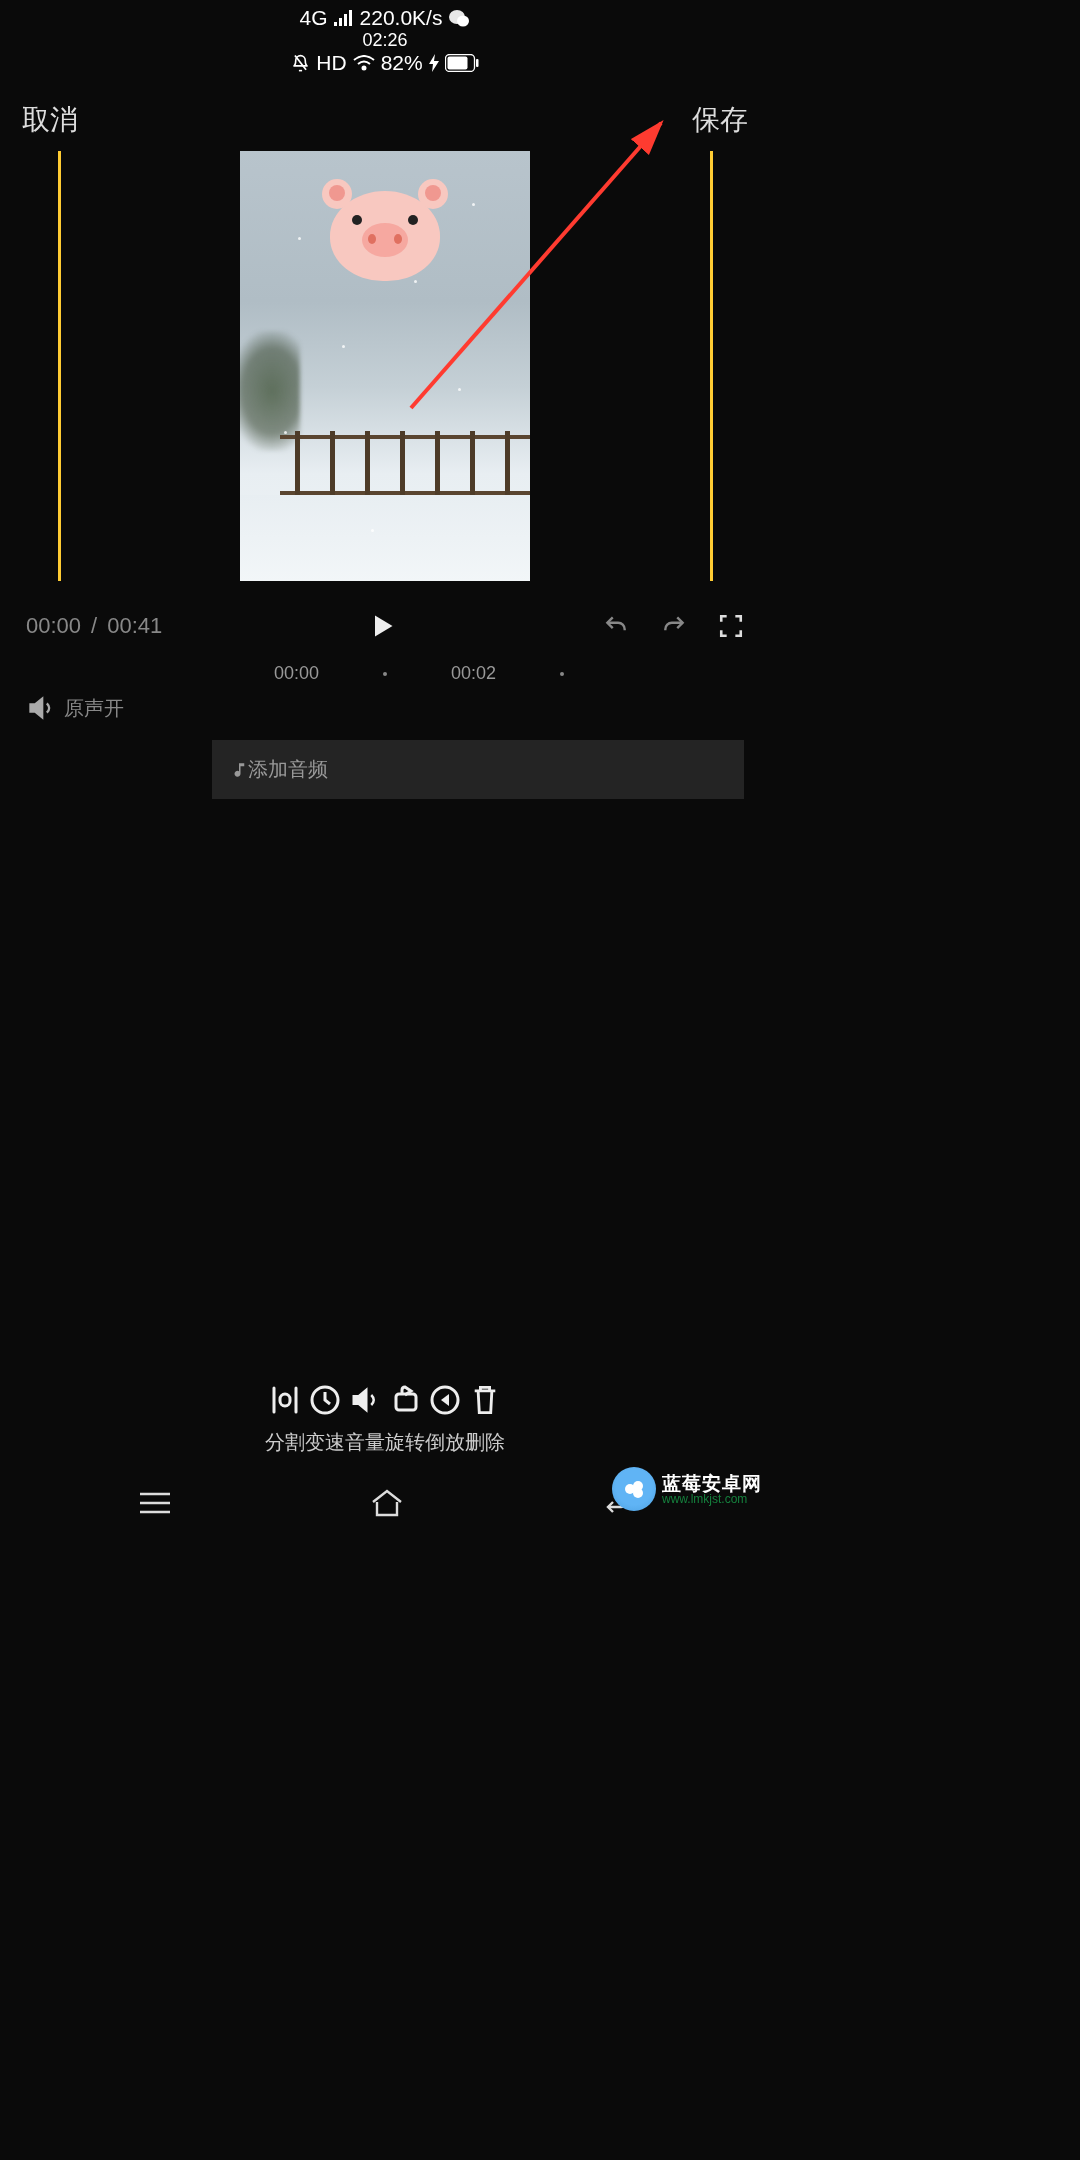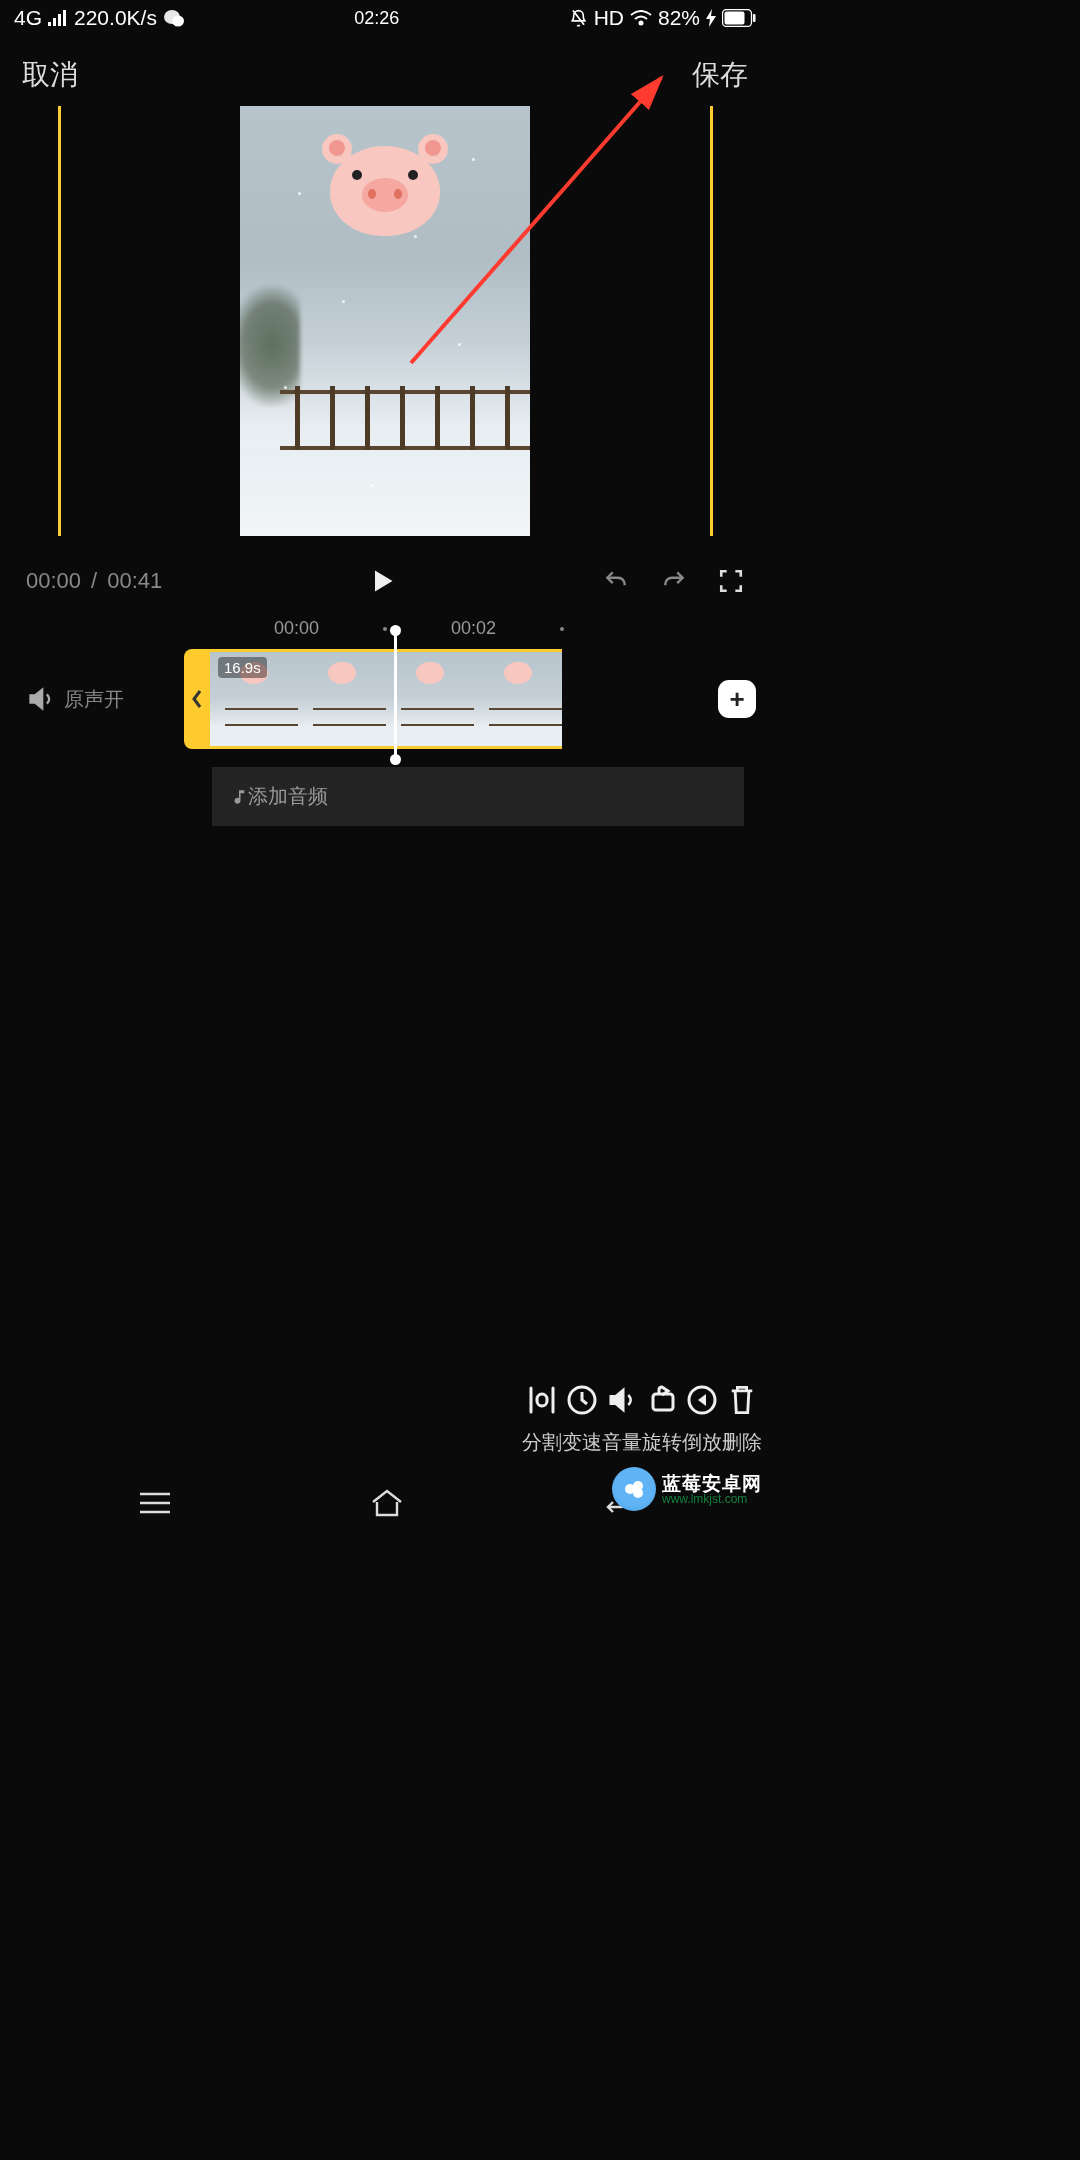--- a/index.html
+++ b/index.html
@@ -13,20 +13,21 @@
       position: relative;
     }
     .status-bar {
       display: flex;
       justify-content: space-between;
       align-items: center;
       padding: 6px 14px;
       font-size: 21px;
       color: #fff;
       font-weight: 500;
+      flex-direction: column;
     }
     .status-left, .status-right { display: flex; align-items: center; gap: 6px; }
     .header {
       display: flex;
       justify-content: space-between;
       padding: 20px 22px 12px;
       font-size: 28px;
       color: #ddd;
     }
     .preview-area {
@@ -245,21 +246,21 @@
       display: flex;
       align-items: center;
       gap: 0;
     }
     .tool-bar {
       position: absolute;
       left: 0;
       right: 0;
       bottom: 72px;
       display: flex;
-      justify-content: flex-end;
+      justify-content: center;
       padding: 12px 8px;
       color: #ccc;
     }
     .tool-item { display: flex; flex-direction: column; align-items: center; gap: 12px; font-size: 20px; }
     .tool-icon { height: 34px; display:flex; align-items:center; justify-content:center; }
     .nav-bar {
       position: absolute;
       left: 0; right: 0; bottom: 0;
       display: flex;
       justify-content: space-around;
@@ -424,46 +425,20 @@
 </div>
 
 <div class="timeline-row">
   <div class="sound-col">
     <svg width="30" height="28" viewBox="0 0 24 24" fill="none" stroke="#aaa" stroke-width="2">
         <path d="M3 9v6h4l6 5V4l-6 5H3z" fill="#aaa"></path>
         <path d="M17 8q4 4 0 8"></path>
       </svg>
     <span class="sound-label">原声开</span>
   </div>
-  <div class="clip-tray">
-    <div class="playhead"></div>
-    <div class="clip-handle-left">
-      <svg width="14" height="20" viewBox="0 0 12 20" fill="none" stroke="#333" stroke-width="3">
-          <path d="M9 2L3 10l6 8"></path>
-        </svg>
-    </div>
-    <div class="clips">
-      <div class="clip-thumb">
-        <span class="duration-badge">16.9s</span>
-        <div class="mini-pig"></div>
-      </div>
-      <div class="clip-thumb">
-          <div class="mini-pig"></div>
-        </div>
-      <div class="clip-thumb">
-          <div class="mini-pig"></div>
-        </div>
-      <div class="clip-thumb">
-          <div class="mini-pig"></div>
-        </div>
-    </div>
-    <div class="add-fab">
-      <span>+</span>
-    </div>
-  </div>
 </div>
 
 <div class="add-audio-row">
   <svg width="18" height="18" viewBox="0 0 24 24" fill="#999">
       <path d="M12 3v10.6A4 4 0 1014 17V7h5V3h-7z"></path>
     </svg>
   <span>添加音频</span>
 </div>
 
 <div class="tool-bar">

